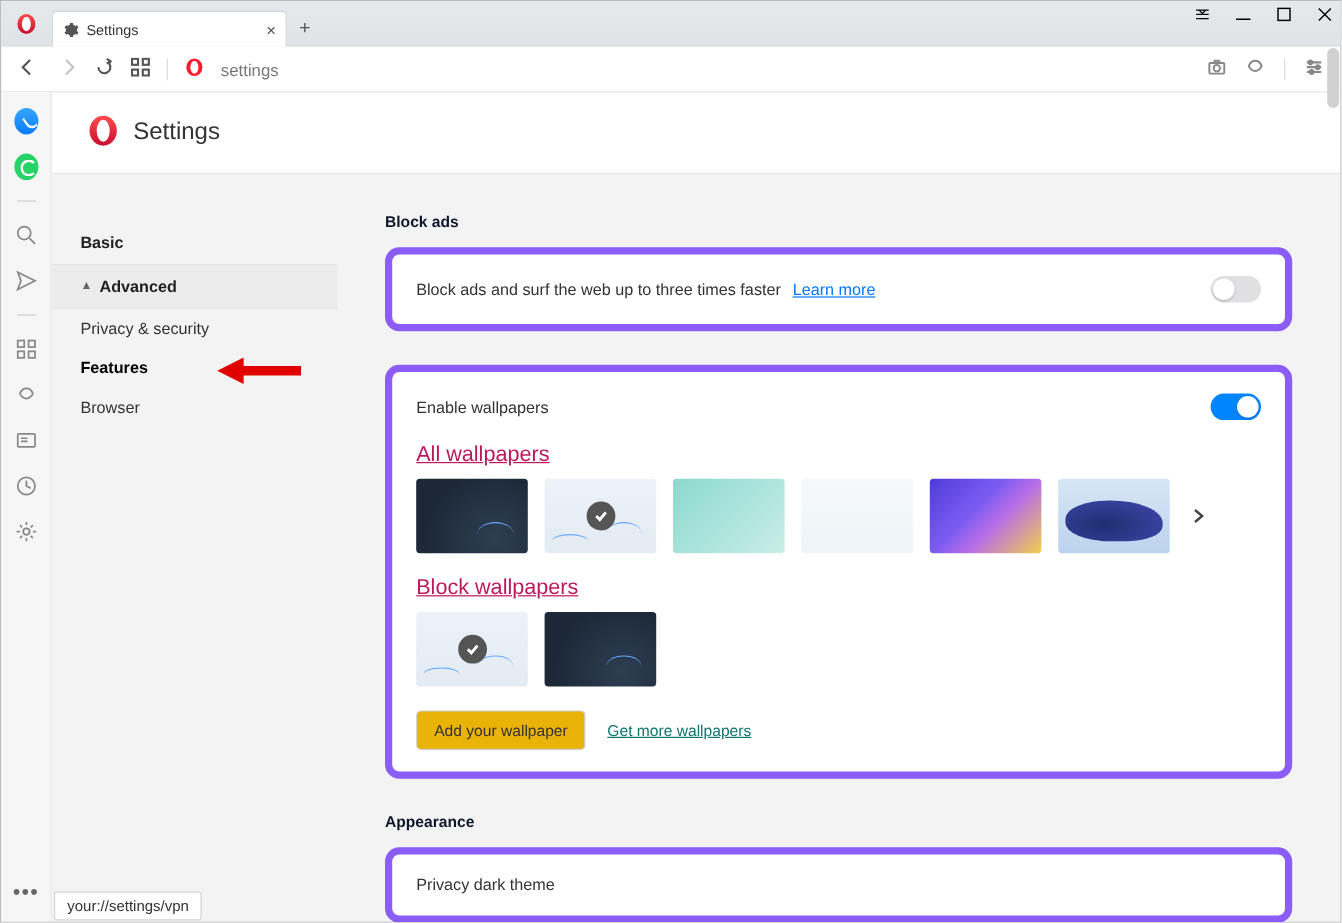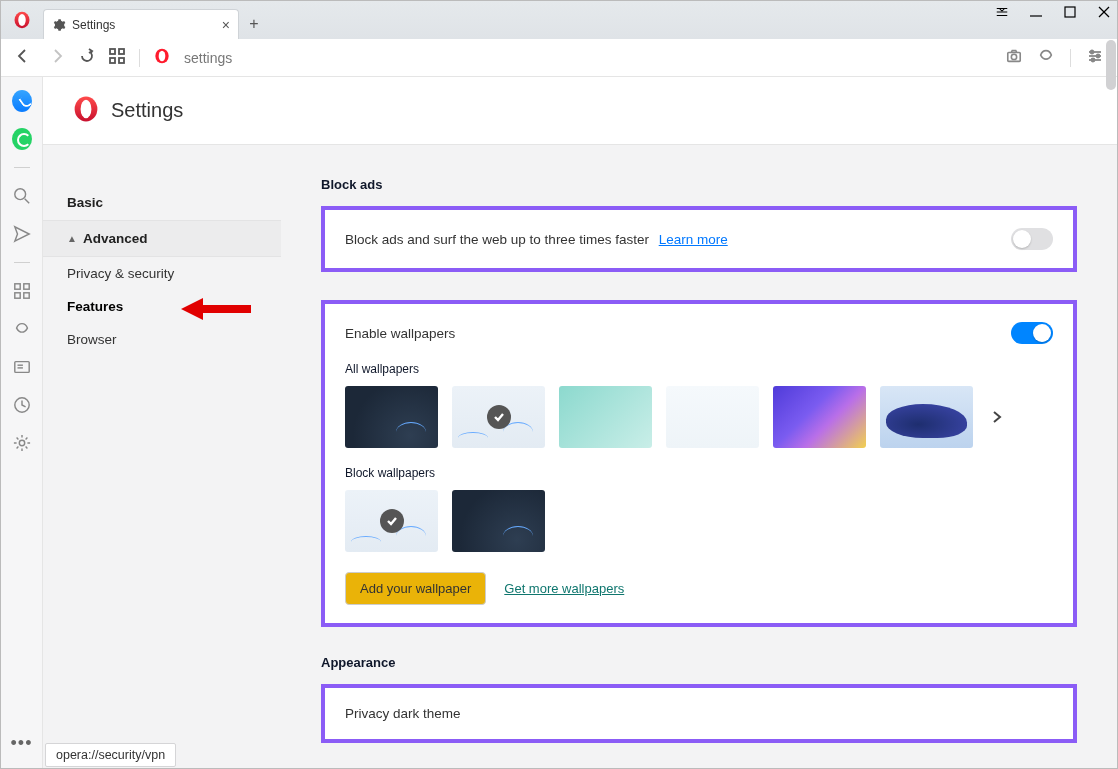--- a/index.html
+++ b/index.html
@@ -63,31 +63,31 @@
   .nav-sub.active{ font-weight:700; color:#000; }
   .nav-link{ padding:6px 24px; font-size:13px; color:#0078ff; text-decoration:underline; cursor:pointer;}
   .nav-links-block{ margin-top:28px;}
   .red-arrow{ position:absolute; right:30px; top:8px; }
   .red-arrow svg{width:70px;height:22px;}
 
   .main-pane{ flex:1; overflow-y:auto; padding:28px 40px 28px 40px; position:relative;}
   .main-pane::-webkit-scrollbar{width:10px;}
   .main-pane::-webkit-scrollbar-thumb{background:#d6d6d7;border-radius:5px;}
   .section-title{ font-size:13px; font-weight:600; color:#0f172a; margin:4px 0 14px;}
-  .card{ background:#fff; border:4px solid #8b5cf6; border-radius:0; padding:18px 20px; margin-bottom:28px;}
+  .card{ background:#fff; border:6px solid #8b5cf6; border-radius:12px; padding:18px 20px; margin-bottom:28px;}
   .row{ display:flex; align-items:center; }
   .row .txt{ font-size:13.5px; color:#333; flex:1;}
   .learn{ color:#0078ff; text-decoration:underline; cursor:pointer; margin-left:6px;}
   .toggle{ width:42px;height:22px;border-radius:11px;position:relative;cursor:pointer;}
   .toggle.off{background:#e0e0e2;}
   .toggle.on{background:#0085ff;}
   .toggle .knob{width:18px;height:18px;background:#fff;border-radius:50%;position:absolute;top:2px;box-shadow:0 1px 2px rgba(0,0,0,.2);}
   .toggle.off .knob{left:2px;}
   .toggle.on .knob{right:2px;}
-  .sub-label{ font-size:12px; color:#0f172a; margin:18px 0 10px;}
+  .sub-label{ font-size:18px; color:#be185d; margin:18px 0 10px;text-decoration:underline;}
   .wp-row{ display:flex; gap:14px; align-items:center; flex-wrap:wrap;}
   .wp{ width:93px; height:62px; border-radius:3px; background:#ccc; position:relative; cursor:pointer; overflow:hidden;}
   .wp .check{position:absolute;left:50%;top:50%;transform:translate(-50%,-50%);width:24px;height:24px;background:#555;border-radius:50%;display:flex;align-items:center;justify-content:center;}
   .wp .check svg{width:12px;height:12px;stroke:#fff;fill:none;stroke-width:2.4;}
   .wp1{ background: radial-gradient(circle at 70% 80%, #2e3e52 0%, #1c2838 70%);}
   .wp2{ background: linear-gradient(#ecf2f8,#e3ebf3);}
   .wp3{ background: linear-gradient(135deg,#8cd9ce,#c9eee8);}
   .wp4{ background: linear-gradient(#f5f9fc,#eef4f8);}
   .wp5{ background: linear-gradient(135deg,#4f3bd9,#7a5bf0 40%,#b96fe8 60%,#f2d04f 100%);}
   .wp6{ background: linear-gradient(#d8e6f6,#bcd3ee); position:relative;}
@@ -363,14 +363,14 @@
             </div>
           </div>
 
         </div>
       </div>
     </div>
   </div>
 
   <div class="scroll-overlay"></div>
 
-  <div class="status-bar">opera://security/vpn</div>
+  <div class="status-bar">your://settings/vpn</div>
 </div>
 
 </body></html>

